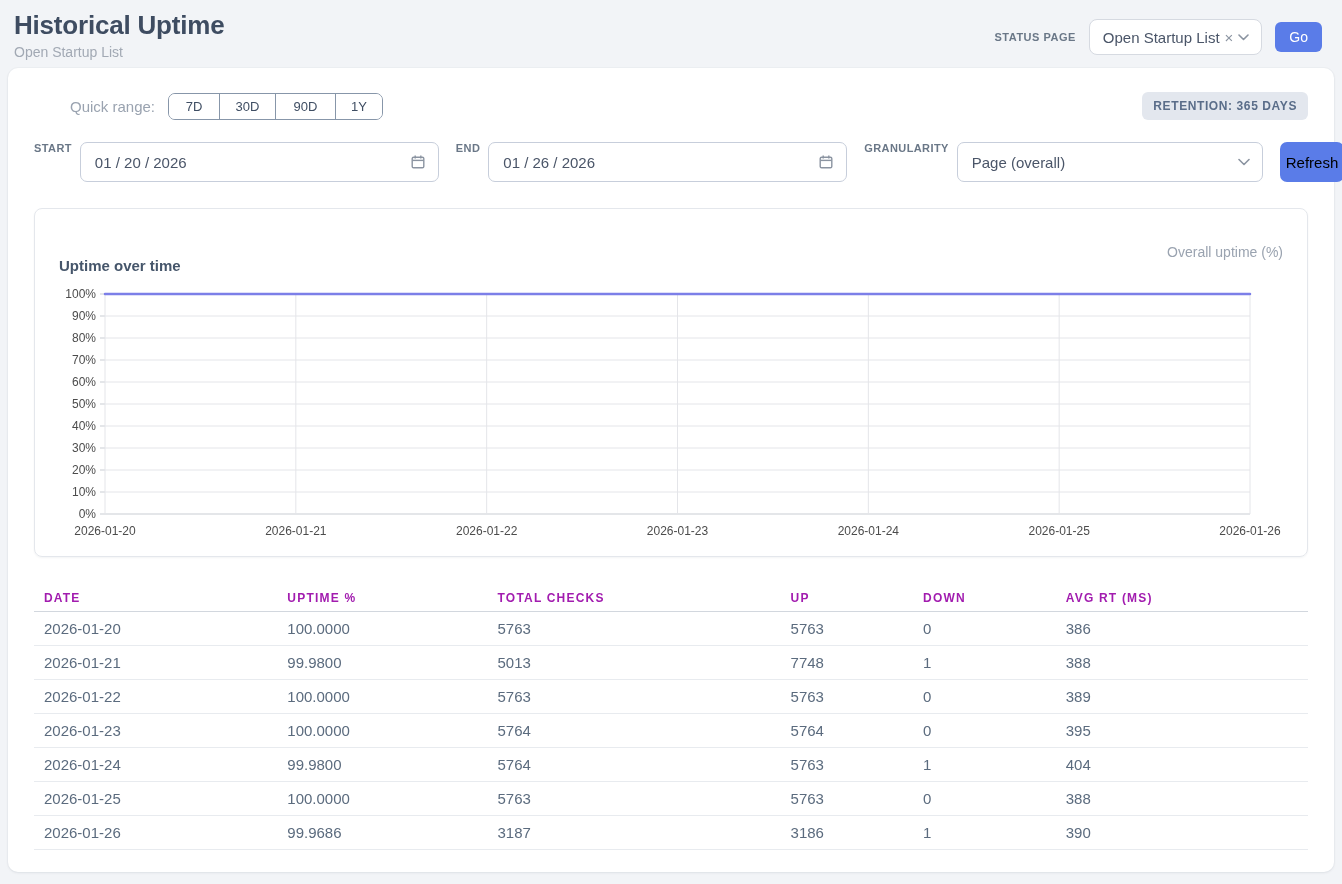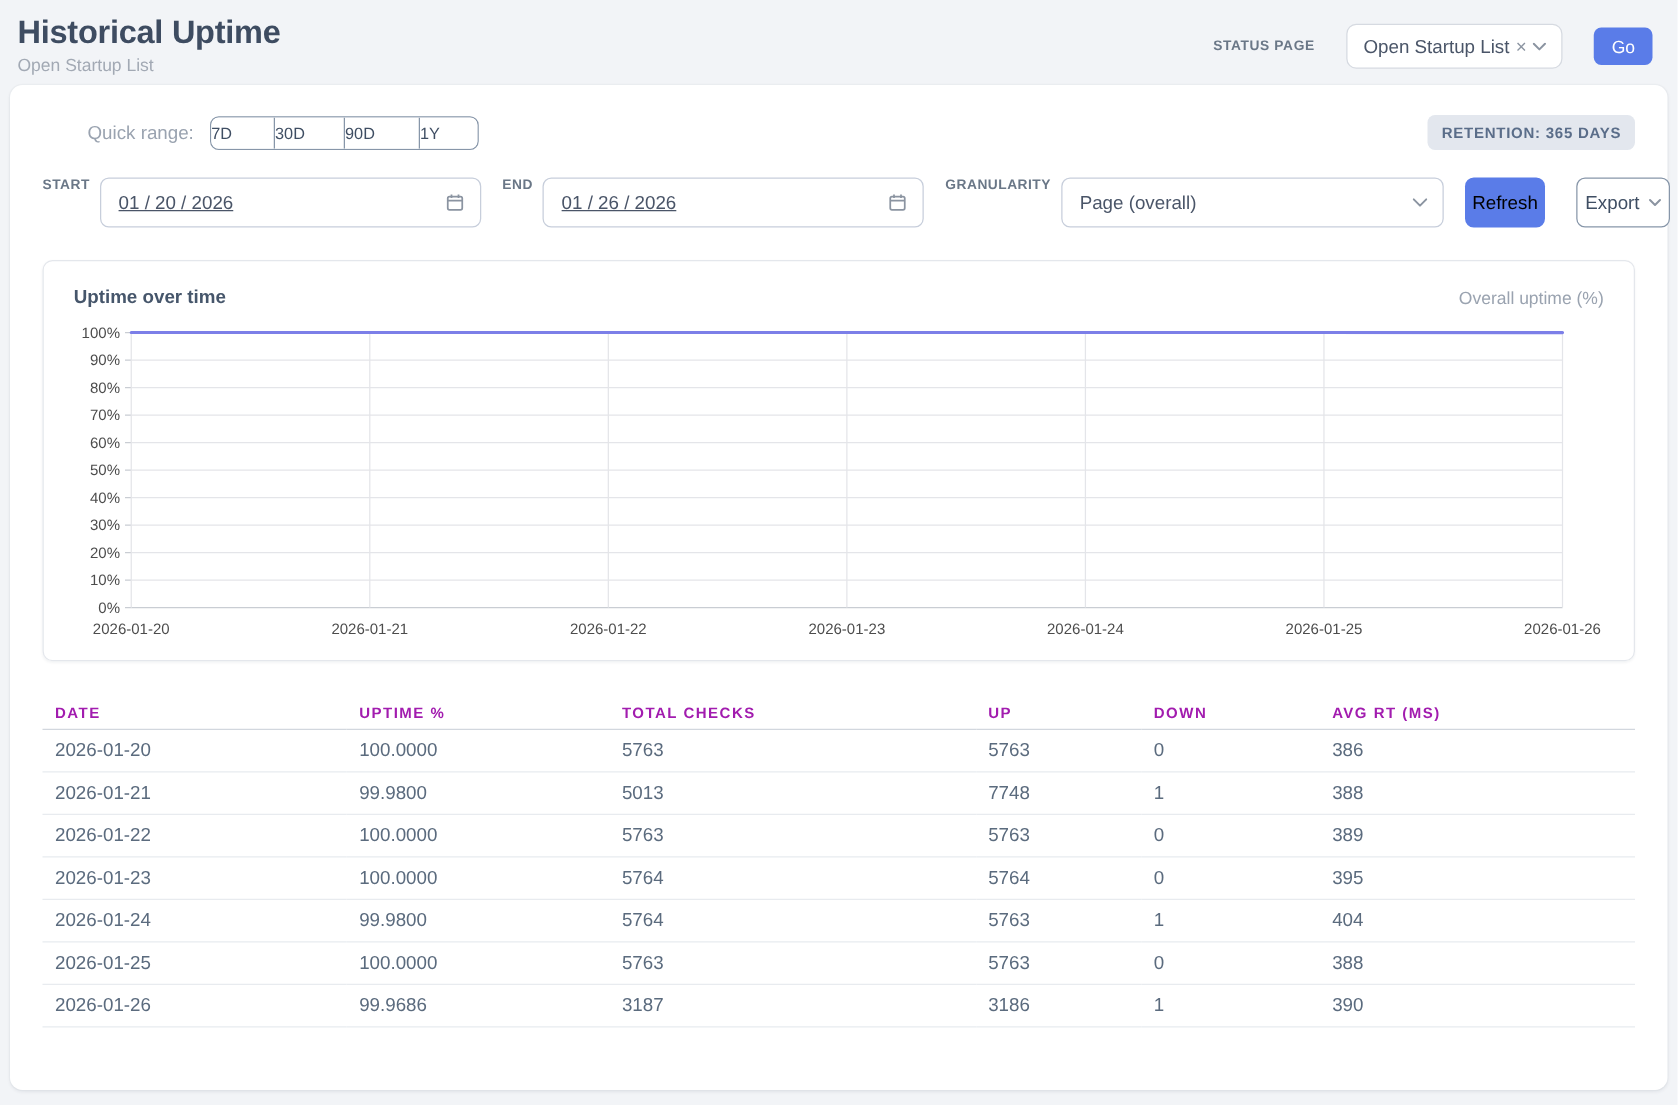--- a/index.html
+++ b/index.html
@@ -9,21 +9,21 @@
     background:#f2f4f7;
     font-family:"Liberation Sans", sans-serif;
     color:#4a5568;
     overflow:hidden;
   }
 
   
   .page-header { display:flex; justify-content:space-between; align-items:flex-start; padding:10px 14px 8px 14px; }
   .page-title { font-size:26px; font-weight:700; color:#3e4c61; margin:0; letter-spacing:-0.2px; }
   .page-subtitle { font-size:14px; color:#a2a9b4; margin-top:3px; }
-  .header-right { display:flex; align-items:center; gap:25px; margin-top:9px; margin-right:6px; }
+  .header-right { display:flex; align-items:center; gap:13px; margin-top:9px; margin-right:6px; }
   .status-page-label { font-size:11px; font-weight:700; color:#6a7787; letter-spacing:0.5px; }
   .status-select {
     display:flex; align-items:center; gap:5px;
     border:1px solid #d6dae1; border-radius:8px; background:#fff;
     height:36px; padding:0 12px 0 13px; font-size:15px; color:#4a5568; cursor:pointer;
   }
   .clear-x { color:#8b94a1; font-size:15px; }
   .chev { stroke:#8b94a1; fill:none; stroke-width:1.6; stroke-linecap:round; stroke-linejoin:round; }
   .go-btn {
     background:#5a7ce8; color:#fff; border:none; border-radius:6px;
@@ -38,60 +38,60 @@
     padding:24px 26px 18px 26px;
     height:804px;
   }
 
   
   .toolbar-row { display:flex; justify-content:space-between; align-items:center;margin-left:36px; }
   .quick-range { display:flex; align-items:center; gap:13px; font-size:15px; color:#9aa3b0; }
   .segmented { display:flex; border:1px solid #8796a9; border-radius:7px; overflow:hidden; background:#fff; }
   .segment {
     padding:5px 0; font-size:13px; font-weight:500; color:#3f4e63;
-    border-left:1px solid #8796a9; background:#fff; cursor:pointer;
+    border-left:1px solid #8796a9; background:#fff; text-align:center; cursor:pointer;
   }
   .segment:first-child { border-left:none; }
   .seg-7d { width:50px; } .seg-30d { width:56px; } .seg-90d { width:60px; } .seg-1y { width:47px; }
   .badge {
     background:#e3e7ee; color:#5a6d89; font-size:12px; font-weight:700;
     letter-spacing:0.6px; padding:7px 11px; border-radius:6px;
   }
 
   
   .filters-row { display:flex; align-items:flex-end; gap:17px; margin-top:22px; }
   .field { display:flex; flex-direction:row; gap:8px; }
   .field-label { font-size:11px; font-weight:700; color:#6a7787; letter-spacing:0.4px; }
   .input-box {
     height:40px; border:1px solid #c7cedb; border-radius:7px; background:#fff;
     display:flex; align-items:center; justify-content:space-between;
     padding:0 12px 0 14px; font-size:15px; color:#4a5568; cursor:pointer;
   }
-  .w-date { width:305px;text-decoration:underline; }
+  .w-date { width:359px; }
   .w-gran { width:306px; }
   .cal-icon { stroke:#8b94a1; fill:none; stroke-width:1.4; }
   .refresh-btn {
     width:191px; height:40px; background:#5a7ce8; color:#000000; border:none;
     border-radius:7px; font-size:15px; cursor:pointer; font-family:"Liberation Sans", sans-serif;
   }
   .export-btn {
     width:92px; height:40px; background:#fff; color:#3f4e63; border:1px solid #8796a9;
     border-radius:7px; font-size:15px; cursor:pointer; margin-left:8px;
     display:flex; align-items:center; justify-content:center; gap:7px;
     font-family:"Liberation Sans", sans-serif;
   }
 
   
   .chart-card {
     border:1px solid #e4e7ec; border-radius:8px; margin-top:26px;
     box-shadow:0 1px 2px rgba(20,30,60,.05);
     padding:20px 24px 12px 24px;
   }
   .chart-head { display:flex; justify-content:space-between; align-items:center; padding:0 0 0 0; }
-  .chart-title { font-size:15px; font-weight:700; color:#46566b; }
+  .chart-title { font-size:15px; font-weight:700; color:#46566b;margin-top:28px; }
   .chart-legend { font-size:14px; color:#9aa3b0; }
   .chart-svg { display:block; margin-top:12px; }
   .axis-text { font-size:12px; fill:#4c4c4c; font-family:"Liberation Sans", sans-serif; }
 
   
   .data-table { width:100%; border-collapse:collapse; margin-top:24px; }
   .data-table th {
     text-align:left; font-size:12px; letter-spacing:1.2px; color:#a21caf; font-weight:700;
     padding:10px 0 6px 10px; border-bottom:1px solid #d2d7de; white-space:nowrap;
   }

